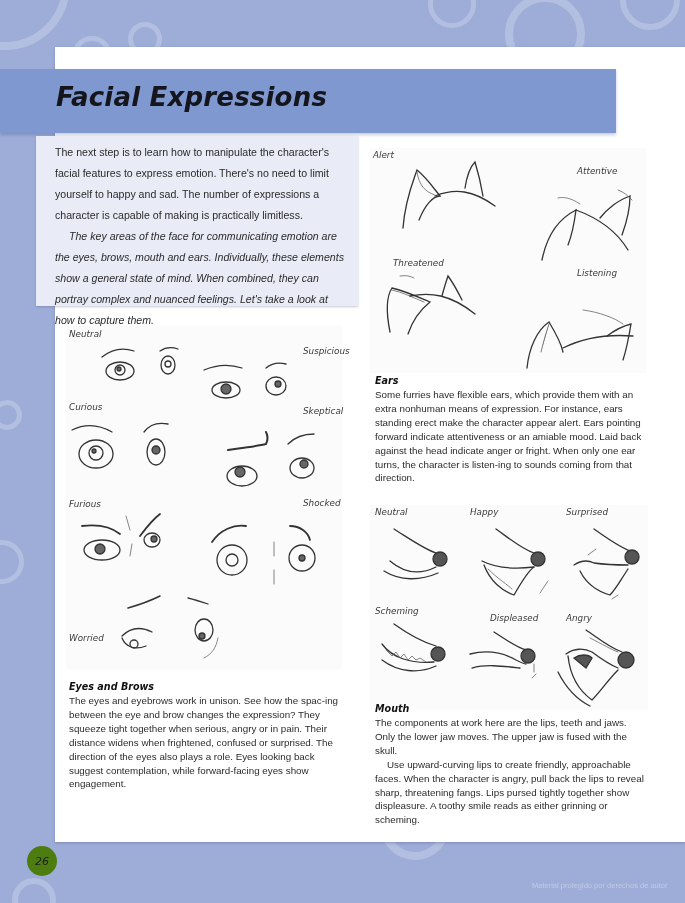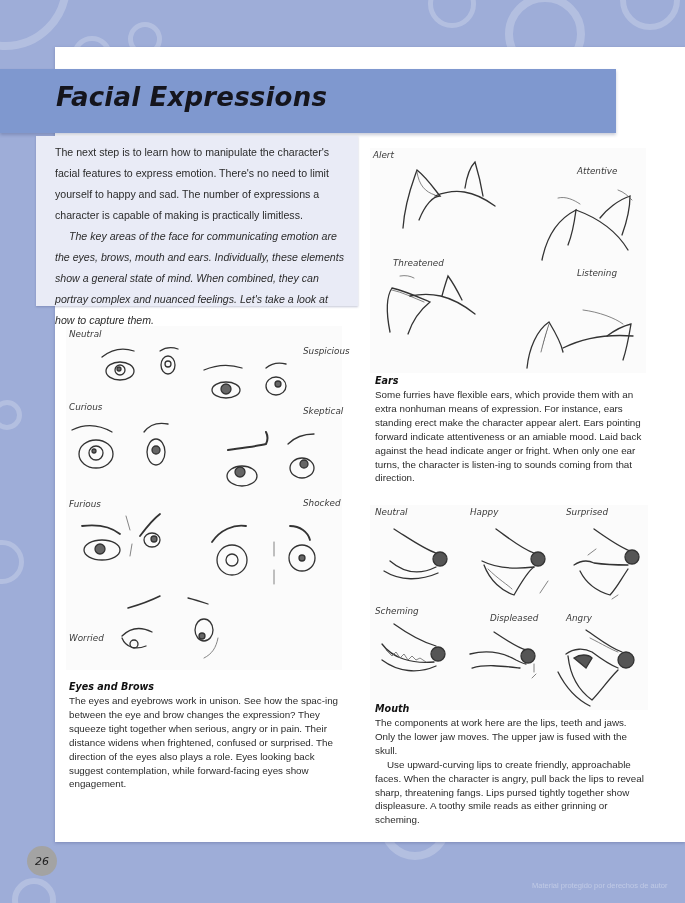--- a/index.html
+++ b/index.html
@@ -14,21 +14,21 @@
   .figure{position:absolute;background:#fbfbfb;}
   .cap{position:absolute;font-family:"DejaVu Sans",sans-serif;font-size:8.8px;font-style:italic;color:#3a3a3a;white-space:nowrap;}
   .section-head{position:absolute;font-family:"DejaVu Sans",sans-serif;font-size:9.6px;font-weight:bold;font-style:italic;color:#111;margin:0;}
   .body-text{position:absolute;margin:0;font-size:9.8px;line-height:13.9px;color:#2b2b2b;}
   .body-text .indent{display:block;text-indent:12px;}
   svg.sketch{position:absolute;overflow:visible;}
   svg.sketch path, svg.sketch ellipse, svg.sketch circle{fill:none;stroke:#333;stroke-width:1.3;stroke-linecap:round;}
   svg.sketch .dark{fill:#555;stroke:#333;}
   svg.sketch .pupil{fill:#666;stroke:#333;}
   svg.sketch .thin{stroke-width:0.8;stroke:#666;}
-  .page-num{position:absolute;left:27px;top:846px;width:30px;height:30px;border-radius:50%;background:#a3a3a3;display:flex;align-items:center;justify-content:center;font-family:"DejaVu Sans",sans-serif;font-size:11px;font-style:italic;color:#222;}
+  .page-num{position:absolute;left:27px;top:846px;width:30px;height:30px;border-radius:50%;background:#4d7c0f;display:flex;align-items:center;justify-content:center;font-family:"DejaVu Sans",sans-serif;font-size:11px;font-style:italic;color:#222;}
   .watermark{position:absolute;left:532px;top:881px;font-size:7.5px;color:rgba(255,255,255,0.35);white-space:nowrap;}
 </style>
 </head>
 <body>
 
 <div class="bg-ring" style="left:-60px;top:-80px;width:130px;height:130px;"></div>
 <div class="bg-ring" style="left:128px;top:22px;width:34px;height:34px;border-width:5px;"></div>
 <div class="bg-ring" style="left:72px;top:36px;width:40px;height:40px;border-width:5px;"></div>
 <div class="bg-ring" style="left:428px;top:-20px;width:48px;height:48px;border-width:5px;"></div>
 <div class="bg-ring" style="left:505px;top:-6px;width:80px;height:80px;"></div>

